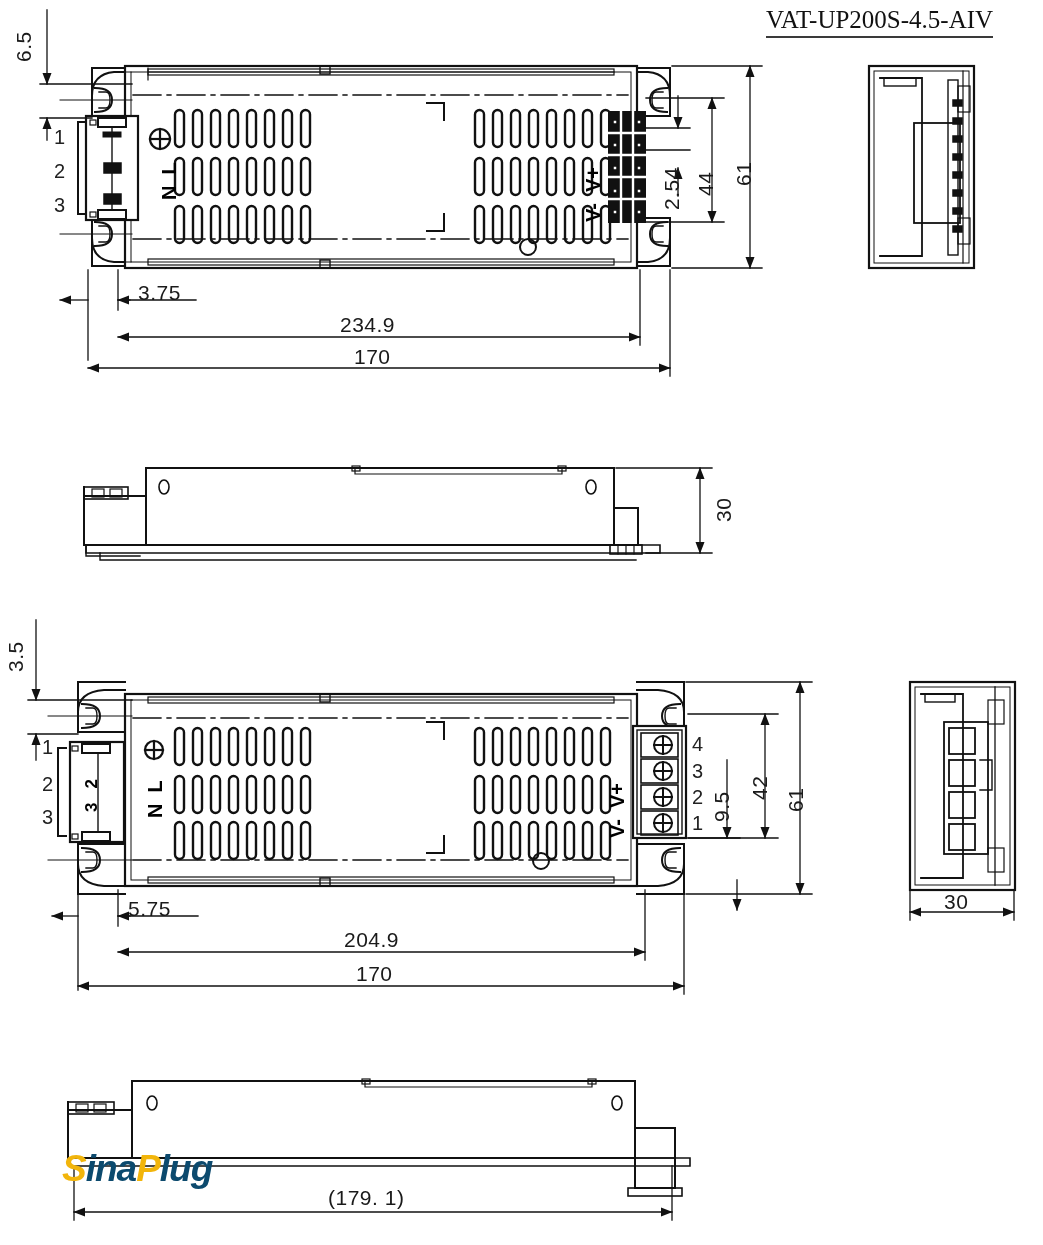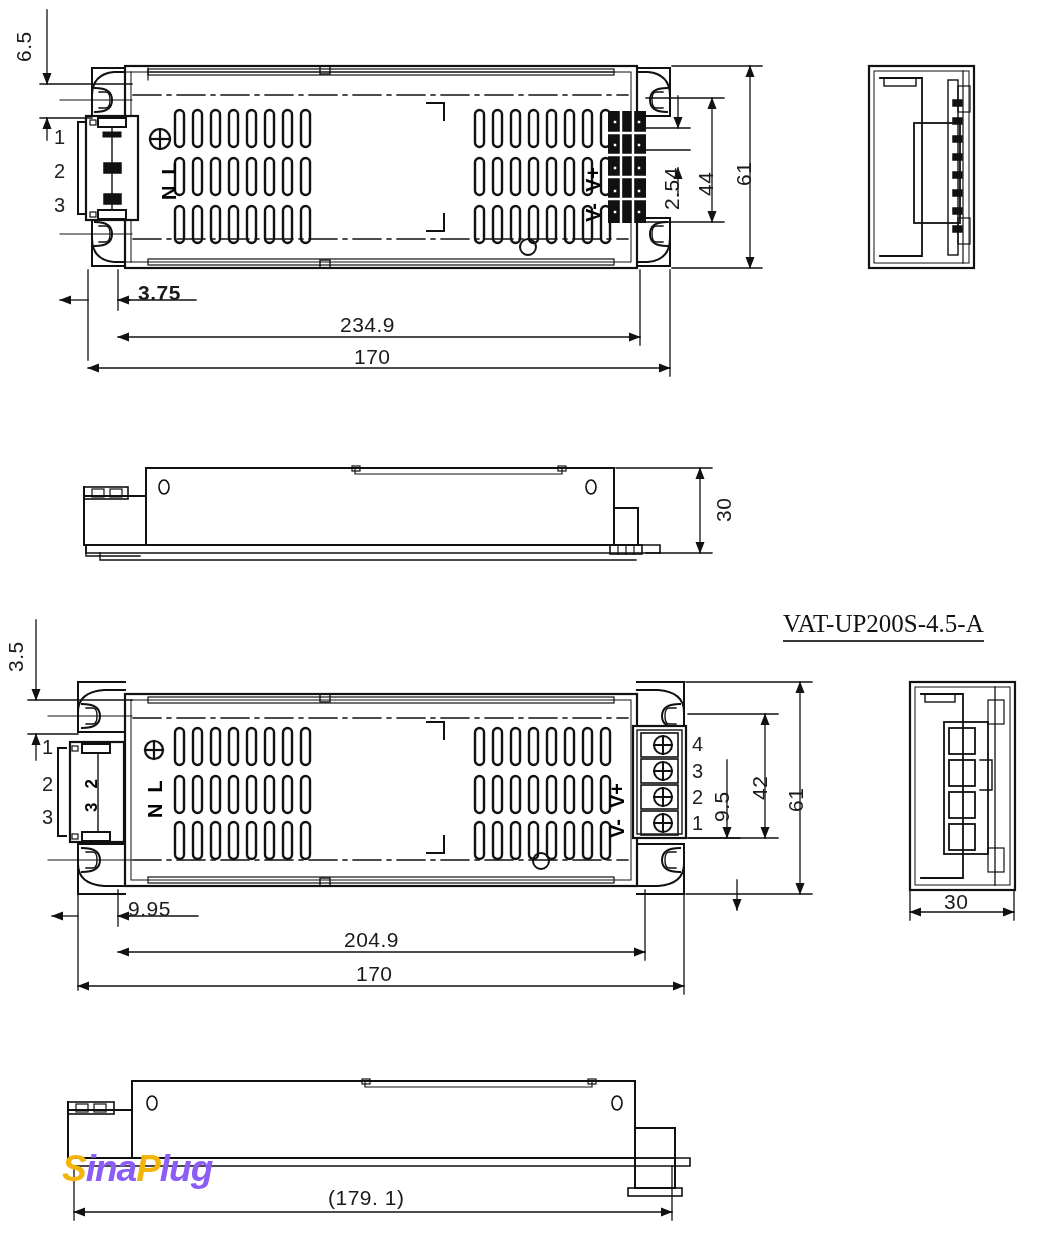--- a/index.html
+++ b/index.html
@@ -43,29 +43,29 @@
     white-space:nowrap;
   }
   #logo{
     position:absolute;left:62px;top:1148px;
     font-family:"Liberation Sans", sans-serif;
     font-weight:bold;font-style:italic;font-size:37px;
     letter-spacing:-1px;
     z-index:40;
   }
   #logo .y{color:#F2B50B;}
-  #logo .b{color:#8b5cf6;}
+  #logo .b{color:#0c4a6e;}
   svg{position:absolute;left:0;top:0;}
 </style>
 </head>
 <body>
 
 <div id="sheet">
 
-  <div class="ttl" style="left:783px;top:610px;">VAT-UP200S-4.5-A</div>
+  <div class="ttl" style="left:766px;top:6px;">VAT-UP200S-4.5-AIV</div>
 
   <svg width="1043" height="1245" viewBox="0 0 1043 1245">
     <defs>
       <marker id="ah" markerWidth="9" markerHeight="7" refX="8.5" refY="3.5" orient="auto">
         <polygon points="0,0 9,3.5 0,7" fill="#111"></polygon>
       </marker>
       <marker id="ahs" markerWidth="9" markerHeight="7" refX="0.5" refY="3.5" orient="auto">
         <polygon points="9,0 0,3.5 9,7" fill="#111"></polygon>
       </marker>
       <g id="ventCol">
@@ -556,21 +556,21 @@
   <div class="pin" style="left:54px;top:194px;">3</div>
 
   <div class="lbl" style="left:158px;top:200px;">N&nbsp;&nbsp;L</div>
 
   <div class="lbl" style="left:582px;top:222px;">V-&nbsp;&nbsp;V+</div>
 
   <div class="dim v" style="left:660px;top:210px;">2.54</div>
   <div class="dim v" style="left:694px;top:196px;">44</div>
   <div class="dim v" style="left:732px;top:186px;">61</div>
 
-  <div class="dim" style="left:138px;top:281px;font-weight:bold;">3.75</div>
+  <div class="dim" style="left:138px;top:281px;">3.75</div>
   <div class="dim" style="left:340px;top:313px;">234.9</div>
   <div class="dim" style="left:354px;top:345px;">170</div>
   <div class="dim v" style="left:712px;top:522px;">30</div>
 
   <div class="dim v" style="left:4px;top:672px;">3.5</div>
 
   <div class="pin" style="left:42px;top:736px;">1</div>
   <div class="pin" style="left:42px;top:773px;">2</div>
   <div class="pin" style="left:42px;top:806px;">3</div>
 
@@ -581,21 +581,21 @@
 
   <div class="pin" style="left:692px;top:733px;">4</div>
   <div class="pin" style="left:692px;top:760px;">3</div>
   <div class="pin" style="left:692px;top:786px;">2</div>
   <div class="pin" style="left:692px;top:812px;">1</div>
 
   <div class="dim v" style="left:710px;top:822px;">9.5</div>
   <div class="dim v" style="left:748px;top:800px;">42</div>
   <div class="dim v" style="left:784px;top:812px;">61</div>
 
-  <div class="dim" style="left:128px;top:897px;">9.95</div>
+  <div class="dim" style="left:128px;top:897px;">5.75</div>
   <div class="dim" style="left:344px;top:928px;">204.9</div>
   <div class="dim" style="left:356px;top:962px;">170</div>
 
   <div class="dim" style="left:944px;top:890px;">30</div>
 
   <div class="dim" style="left:328px;top:1186px;">(179. 1)</div>
 
   <div id="logo"><span class="y">S</span><span class="b">ina</span><span class="y">P</span><span class="b">lug</span></div>
 
 </div>

